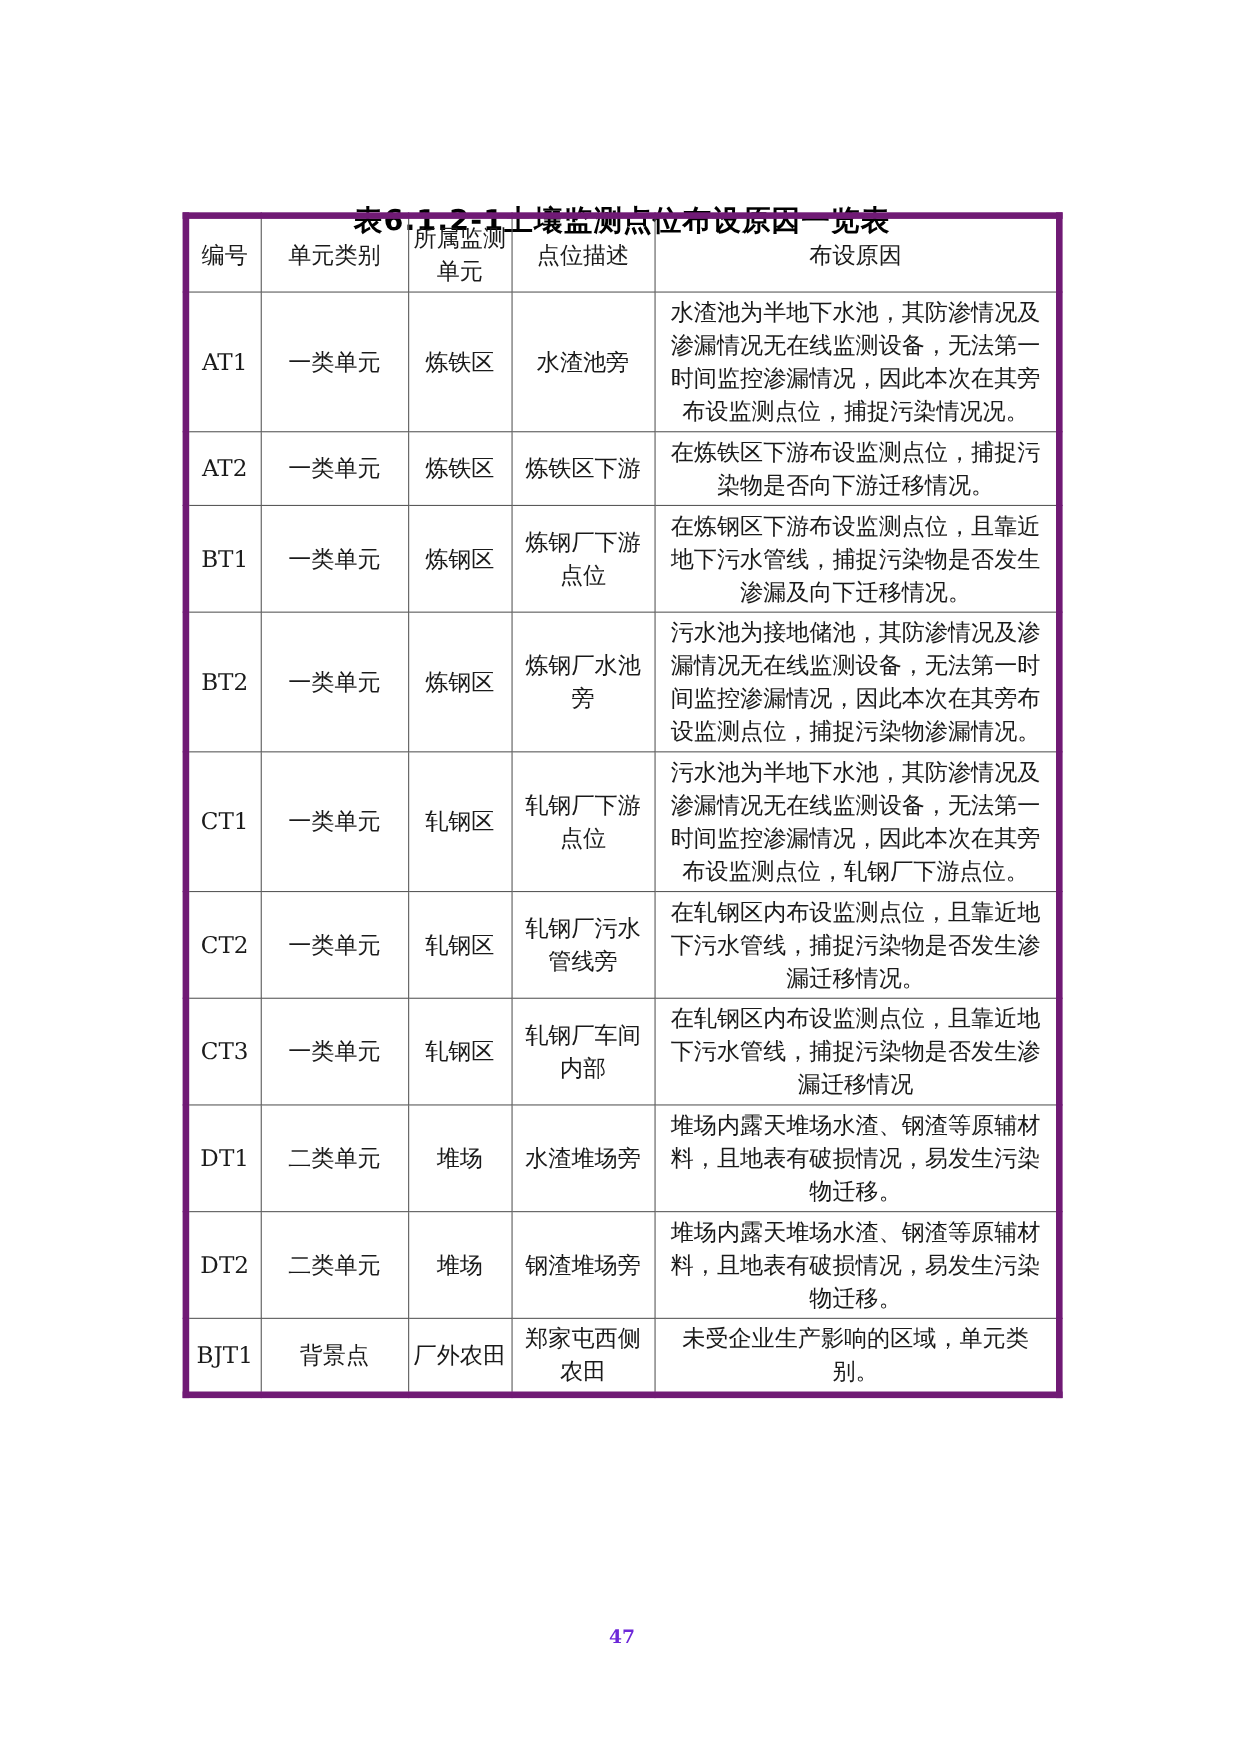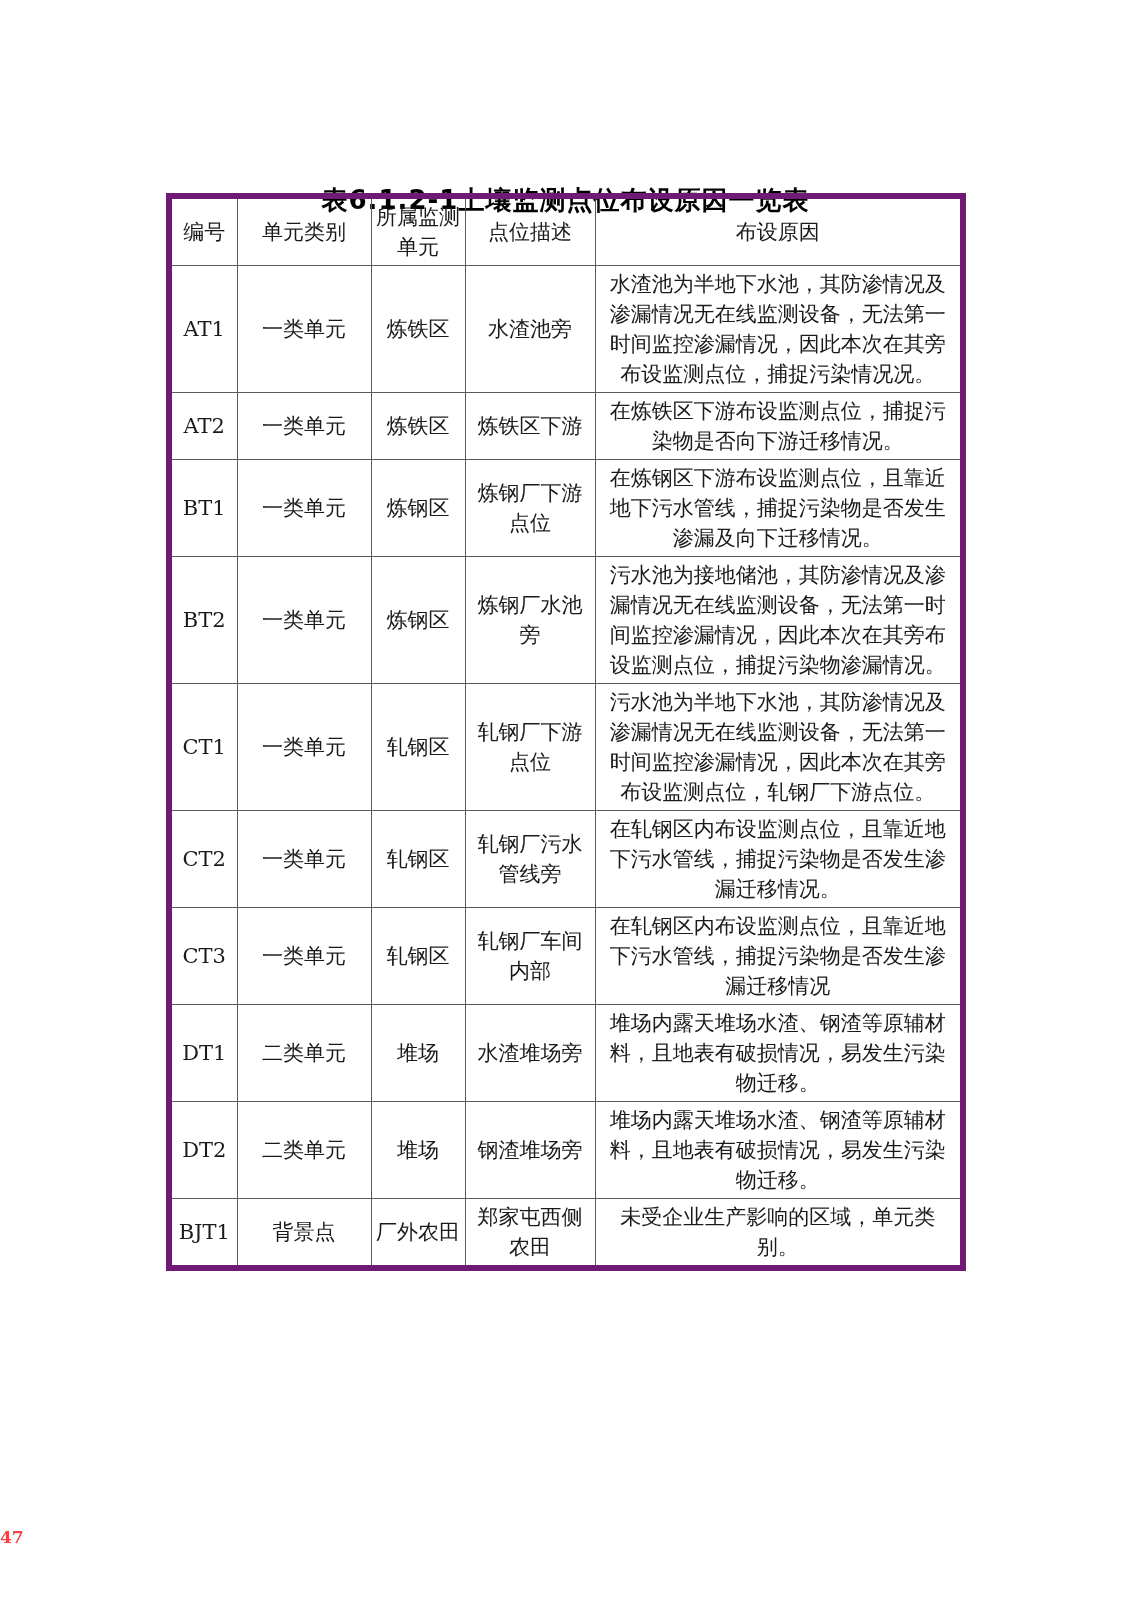--- a/index.html
+++ b/index.html
@@ -48,25 +48,25 @@
   col.c-id     { width: 68px; }
   col.c-cat    { width: 134px; }
   col.c-unit   { width: 94px; }
   col.c-loc    { width: 130px; }
   col.c-reason { width: 368px; }
   .page-number {
     position: absolute;
     top: 1479px;
     left: 0;
     width: 1131px;
+    text-align: center;
     font-family: "DejaVu Serif", "Liberation Serif", serif;
     font-size: 17px;
     font-weight: 700;
-    color: #ef4444;
-    margin-top: 48px;
+    color: #6d28d9;
   }
 </style>
 </head>
 <body>
 
 <div class="doc-title">表6.1.2-1土壤监测点位布设原因一览表</div>
 
 <table class="monitor-table">
   <colgroup>
     <col class="c-id">

